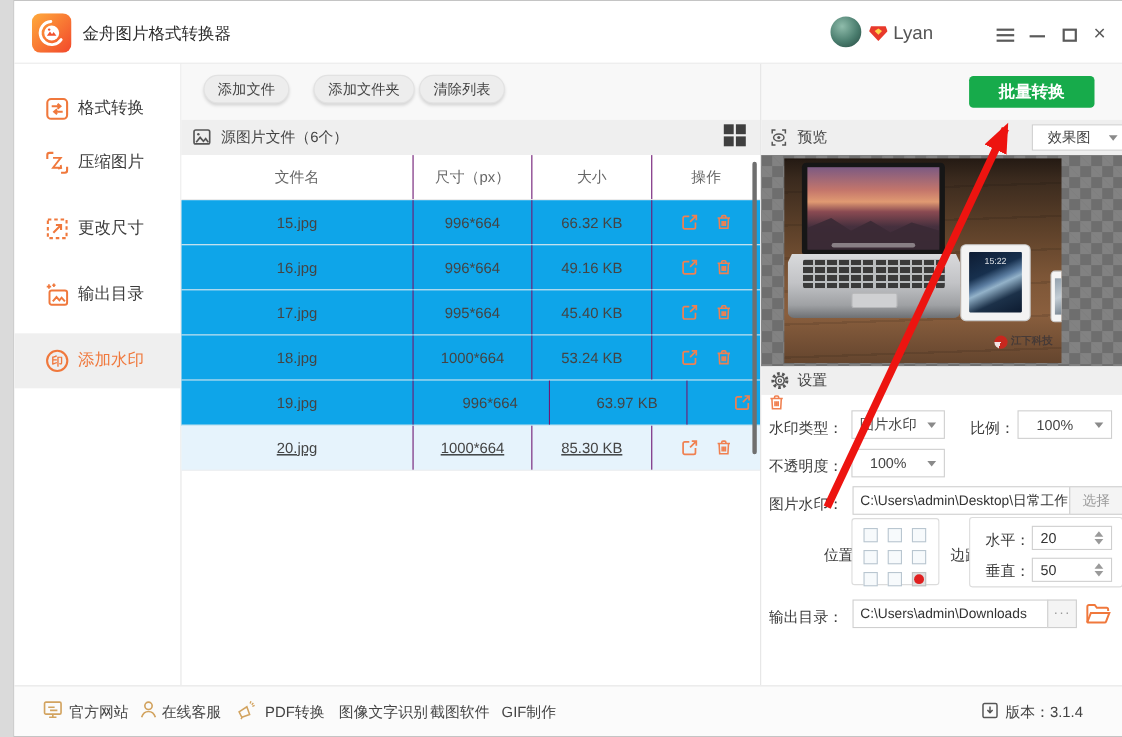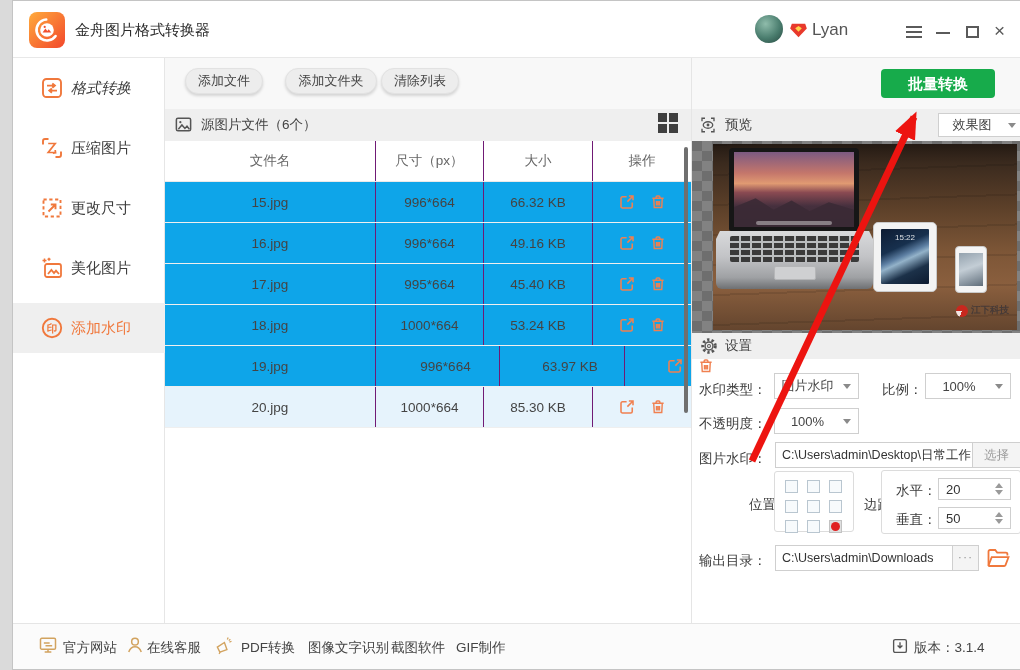--- a/index.html
+++ b/index.html
@@ -70,21 +70,21 @@
   .dd-text { position:absolute; left:0; right:18px; text-align:center; top:50%; transform:translateY(-50%);
              font-size:13px; color:#444; white-space:nowrap; }
   .caret { position:absolute; right:7px; top:50%; margin-top:-2px; width:0; height:0;
            border-left:4.5px solid transparent; border-right:4.5px solid transparent; border-top:5px solid #8a8a8a; }
 
   
   .preview-area { left:679px; top:140px; width:341px; height:192px; background-color:#6e6e6e;
      background-image:linear-gradient(45deg,#828282 25%,transparent 25%,transparent 75%,#828282 75%),
                       linear-gradient(45deg,#828282 25%,transparent 25%,transparent 75%,#828282 75%);
      background-size:20px 20px; background-position:0 0,10px 10px; }
-  .photo { left:21px; top:3px; width:304px; height:186px; overflow:hidden;
+  .photo { left:21px; top:3px; width:252px; height:186px; overflow:hidden;
            background:linear-gradient(180deg,#241a13 0%,#3a2a1e 10%,#5c4029 34%,#7d5637 58%,#8a5f3e 76%,#64452e 100%); }
   .photo::after { content:""; position:absolute; inset:0;
      background:repeating-linear-gradient(178deg, rgba(0,0,0,.10) 0 2px, transparent 2px 30px); }
   .lap-screen { left:16px; top:4px; width:130px; height:83px; background:#161616; border-radius:4px 4px 2px 2px;
                 padding:4px 5px; z-index:2; }
   .wallpaper { position:relative; width:100%; height:100%; overflow:hidden;
      background:linear-gradient(180deg,#7c5a82 0%,#c4766b 28%,#e09a72 42%,#8a4a52 54%,#46303e 72%,#352833 100%); }
   .mtn { position:absolute; left:0; bottom:0; width:100%; height:55%; background:#3b2a35; opacity:.9;
          clip-path:polygon(0 100%,0 52%,18% 30%,33% 58%,48% 36%,63% 62%,79% 40%,100% 58%,100% 100%); }
   .dock { position:absolute; left:18%; bottom:2px; width:64%; height:4px; background:rgba(255,255,255,.4); border-radius:2px; }
@@ -165,21 +165,21 @@
       <path d="M6 6.2l4 4.2 4-4.2L10 3.6Z" fill="#ffd24a"></path>
     </svg>
     <span class="abs username">Lyan</span>
     <div class="abs hamburger winctl"></div>
     <div class="abs min-line winctl"></div>
     <div class="abs max-box winctl"></div>
     <span class="abs close-x winctl">×</span>
   </div>
 
   <div class="abs sidebar">
-    <div class="side-item" style="top:5px;font-style:italic;">
+    <div class="side-item" style="top:16px;">
       <svg class="ic" viewBox="0 0 24 24" fill="none" stroke="#f0783c" stroke-width="1.9">
         <rect x="3" y="3" width="18" height="18" rx="3.5"></rect>
         <path d="M7 9.6h7.2M12.3 7.4l2.6 2.2-2.6 2.2M17 14.6H9.8M11.9 12.4l-2.6 2.2 2.6 2.2"></path>
       </svg>
       <span class="lbl">格式转换</span>
     </div>
     <div class="side-item" style="top:65px;">
       <svg class="ic" viewBox="0 0 24 24" fill="none" stroke="#f0783c" stroke-width="1.9">
         <path d="M8.5 3H5a2 2 0 00-2 2v3.5M15.5 21H19a2 2 0 002-2v-3.5"></path>
         <path d="M8.2 7.5h7l-7 9h7M15.2 14l.4 2.8-2.8.4" stroke-width="1.7"></path>
@@ -192,21 +192,21 @@
         <path d="M8.5 15.5l7-7M10.8 8.5h4.7v4.7"></path>
       </svg>
       <span class="lbl">更改尺寸</span>
     </div>
     <div class="side-item" style="top:185px;">
       <svg class="ic" viewBox="0 0 24 24" fill="none" stroke="#f0783c" stroke-width="1.8">
         <path d="M4.5 2.5v4M2.5 4.5h4M9 1.8v3M7.5 3.3h3" stroke-width="1.5"></path>
         <rect x="5" y="8" width="16" height="13" rx="2"></rect>
         <path d="M8 18l3.4-4 2.6 3 2-2.4 3 3.4"></path>
       </svg>
-      <span class="lbl">美化图片</span>
+      <span class="lbl">输出目录</span>
     </div>
     <div class="side-item active" style="top:245px;">
       <svg class="ic" viewBox="0 0 24 24">
         <circle cx="12" cy="12" r="9.2" fill="none" stroke="#f0783c" stroke-width="1.9"></circle>
         <text x="12" y="16" text-anchor="middle" font-size="10.5" font-weight="bold" fill="#f0783c">印</text>
       </svg>
       <span class="lbl">添加水印</span>
     </div>
   </div>
 
@@ -300,21 +300,21 @@
         <div class="cell ops">
           <svg class="op-ic" viewBox="0 0 24 24" fill="none" stroke="#f08050" stroke-width="2.1">
             <path d="M19 12.5V18a2 2 0 01-2 2H6a2 2 0 01-2-2V7a2 2 0 012-2h5.5"></path>
             <path d="M12.5 11.5L20 4M14.5 4H20v5.5"></path>
           </svg>
           <svg class="op-ic" viewBox="0 0 24 24" fill="none" stroke="#f08050" stroke-width="1.9">
             <path d="M4.5 7h15M9.5 7V5.4A1.4 1.4 0 0110.9 4h2.2a1.4 1.4 0 011.4 1.4V7M6.3 7l.7 12.4h10L17.7 7M10 10.5v6M12 10.5v6M14 10.5v6"></path>
           </svg>
         </div>
       </div>
-      <div class="trow selected" style="top: 386px;">
+      <div class="trow selected" style="top: 386px; text-decoration: underline;">
         <div class="cell">20.jpg</div>
         <div class="cell">1000*664</div>
         <div class="cell">85.30 KB</div>
         <div class="cell ops">
           <svg class="op-ic" viewBox="0 0 24 24" fill="none" stroke="#f08050" stroke-width="2.1">
             <path d="M19 12.5V18a2 2 0 01-2 2H6a2 2 0 01-2-2V7a2 2 0 012-2h5.5"></path>
             <path d="M12.5 11.5L20 4M14.5 4H20v5.5"></path>
           </svg>
           <svg class="op-ic" viewBox="0 0 24 24" fill="none" stroke="#f08050" stroke-width="1.9">
             <path d="M4.5 7h15M9.5 7V5.4A1.4 1.4 0 0110.9 4h2.2a1.4 1.4 0 011.4 1.4V7M6.3 7l.7 12.4h10L17.7 7M10 10.5v6M12 10.5v6M14 10.5v6"></path>

